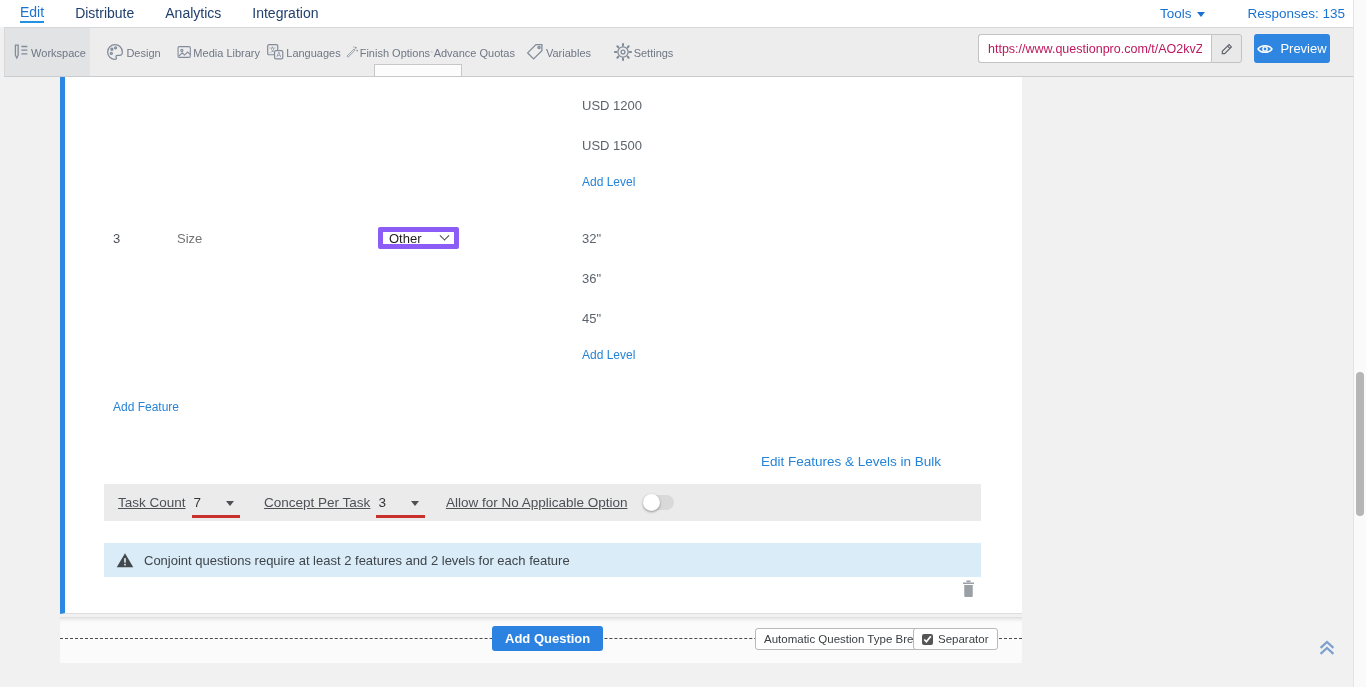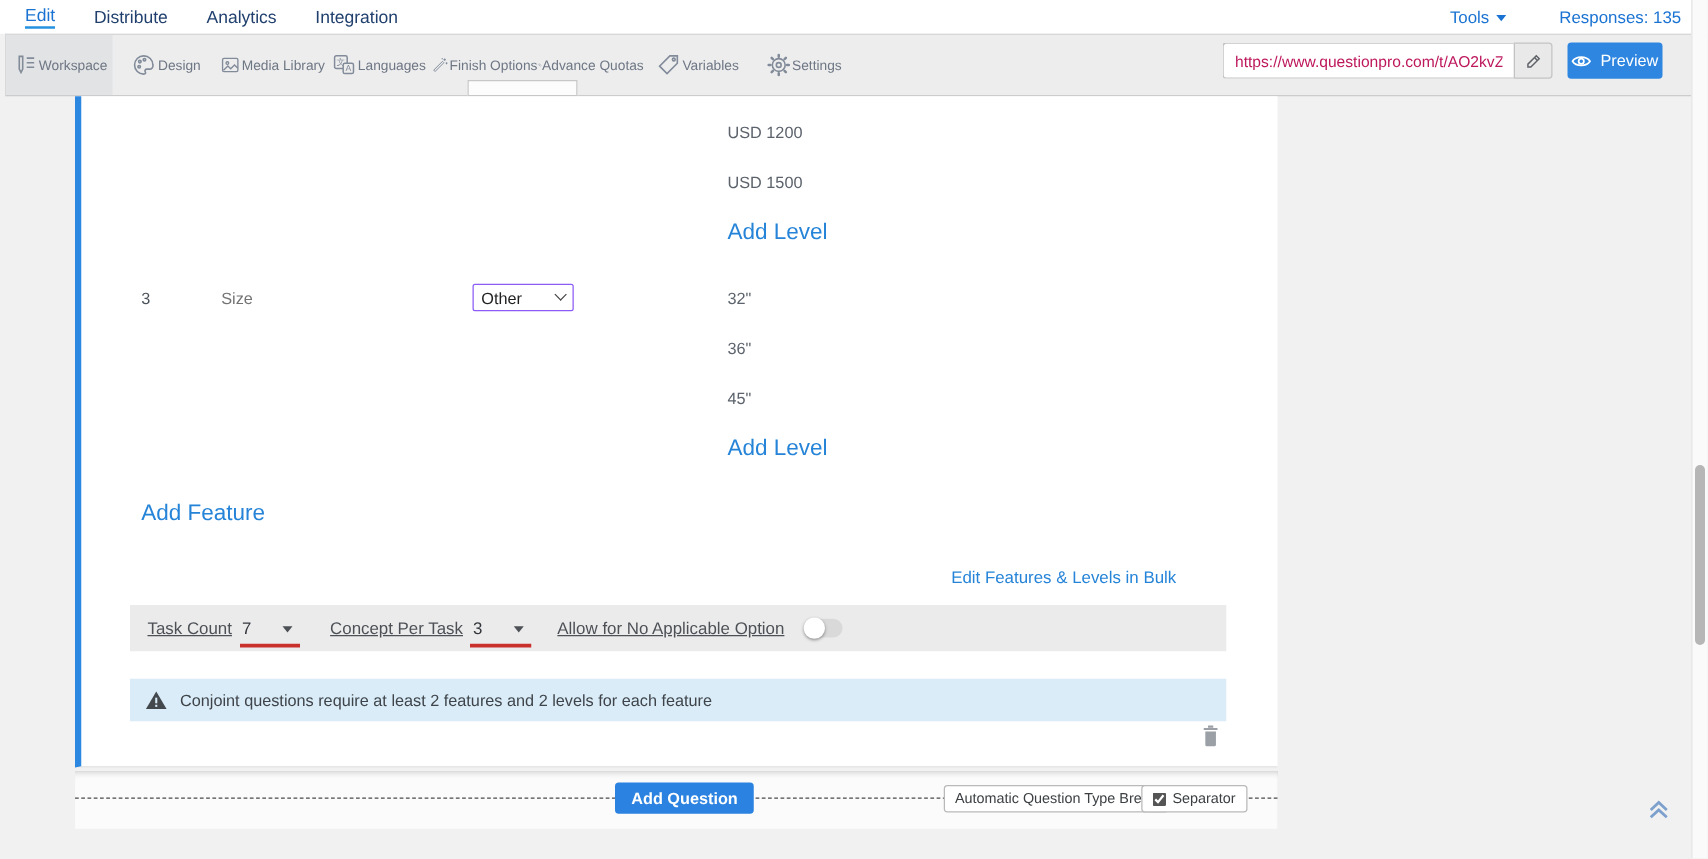--- a/index.html
+++ b/index.html
@@ -32,25 +32,25 @@
     background:#fff; font-family:"Liberation Sans",sans-serif; font-size:12.5px; color:#be185d; padding:0 9px; outline:none; }
   .url-edit-btn { width:31px; height:29px; border:1px solid #c3c3c3; border-radius:0 3px 3px 0; background:#e9e9e9;
     display:flex; align-items:center; justify-content:center; cursor:pointer; }
   .preview-btn { position:absolute; left:1254px; top:34px; height:29px; width:76px; background:#2e86e0; border:none;
     border-radius:3px; color:#fff; font-family:"Liberation Sans",sans-serif; font-size:13px; font-weight:500;
     display:flex; align-items:center; justify-content:center; gap:7px; cursor:pointer; }
   
   .card { position:absolute; left:60px; top:77px; width:962px; height:537px; background:#ffffff;
     border-left:5px solid #2b87e0; border-bottom:1px solid #dedede; }
   .lvl { position:absolute; left:517px; font-size:13px; color:#5c636c; white-space:nowrap; }
-  .link { color:#2584d8; font-size:18px; cursor:pointer; white-space:nowrap; }
+  .link { color:#2584d8; font-size:12px; cursor:pointer; white-space:nowrap; }
   .feat-idx { position:absolute; left:48px; top:154px; font-size:13px; color:#4c525a; }
   .feat-name { position:absolute; left:112px; top:154px; font-size:13px; color:#737373; }
   .fake-select { position:absolute; left:313px; top:150px; width:81px; height:22px; background:#fff;
-    border:1px solid #8b5cf6; border-radius:2px; display:flex; align-items:center; justify-content:space-between;
+    border:5px solid #8b5cf6; border-radius:2px; display:flex; align-items:center; justify-content:space-between;
     padding:0 6px; font-size:13px; color:#1f1f1f; cursor:pointer; }
   .sel-chev { width:7px; height:7px; border-right:1.6px solid #444; border-bottom:1.6px solid #444; transform:rotate(45deg) translate(-2px,-2px); }
   .add-feature { position:absolute; left:48px; top:323px; }
   .bulk-link { position:absolute; right:81px; top:377px; font-size:13.5px; }
   
   .task-bar { position:absolute; left:39px; top:407px; width:877px; height:37px; background:#ebebec;
     display:flex; align-items:center; padding-left:14px; }
   .dd-label { font-size:13.5px; color:#4d5156; white-space:nowrap;text-decoration:underline; }
   .dd-ctrl { position:relative; display:inline-flex; align-items:center; margin-left:8px; cursor:pointer; }
   .dd-value { font-size:13.5px; color:#33373c; }

